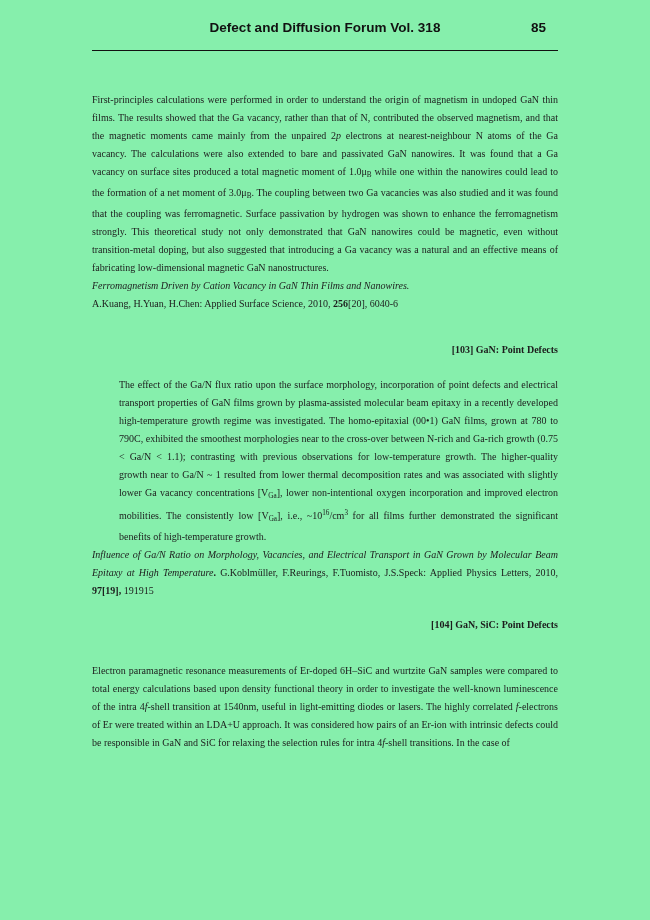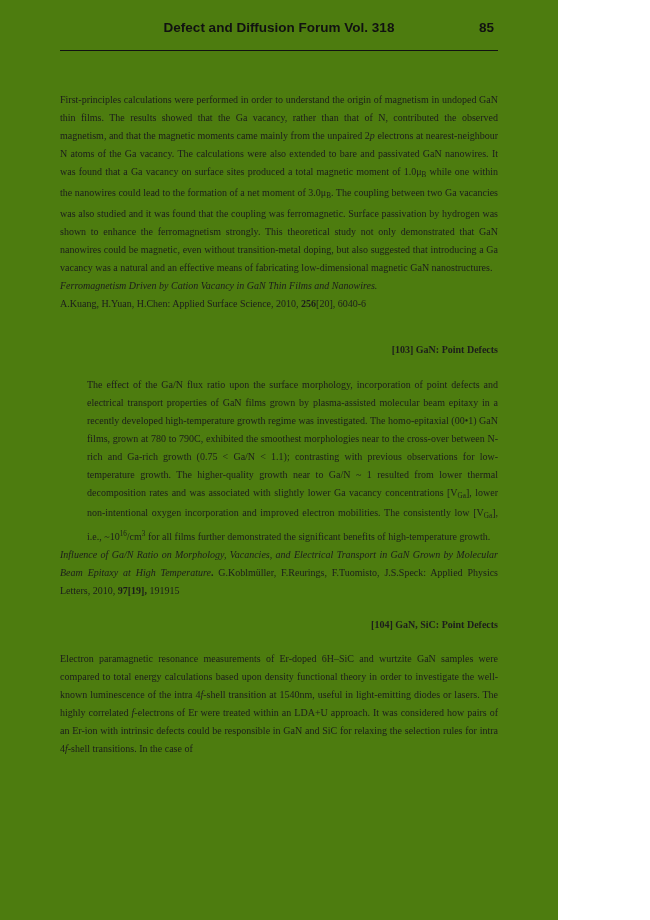--- a/index.html
+++ b/index.html
@@ -1,59 +1,59 @@
 <!DOCTYPE html>
 <html><head>
 <meta charset="utf-8">
 <style>
   html, body { margin: 0; padding: 0; background: #ffffff; }
   .page {
     position: relative;
-    width: 558px;
+    width: 650px;
     height: 920px;
     box-sizing: border-box;
-    padding: 0 60px;
-    background: #4d7c0f;
+    padding: 0 92px;
+    background: #86efac;
     font-family: "Liberation Serif", serif;
     color: #1c1c1c;
     overflow: hidden;
   }
   .page-header {
     position: relative;
     padding-top: 20px;
     text-align: center;
     font-family: "Liberation Sans", sans-serif;
     font-weight: bold;
     font-size: 13.5px;
     line-height: 16px;
     color: #111111;
   }
   .page-number {
     position: absolute;
-    right: 4px;
+    right: 12px;
     bottom: 0;
   }
   .rule {
     border: none;
     border-top: 1.6px solid #111111;
     margin: 14px 0 0 0;
   }
   .abstract, .reference, .entry-heading {
     margin: 0;
     font-size: 10px;
     line-height: 18px;
   }
   .abstract { text-align: justify; }
   .reference { text-align: justify; }
   .first-abstract { margin-top: 40px; }
   .entry-heading { font-weight: bold; text-align: right; }
   .entry-heading.h-103 { margin-top: 28px; }
   .entry-heading.h-104 { margin-top: 16px; }
   .abstract.after-heading { margin-top: 17px; margin-left: 27px; }
-  .abstract.last { margin-top: 16px; }
+  .abstract.last { margin-top: 28px; }
   .run-i { font-style: italic; }
   .run-b { font-weight: bold; }
   .run-sub { font-size: 0.72em; vertical-align: -0.25em; }
   .run-sup { font-size: 0.72em; vertical-align: 0.52em; }
 </style>
 </head>
 <body>
 
 <div class="page">
 

